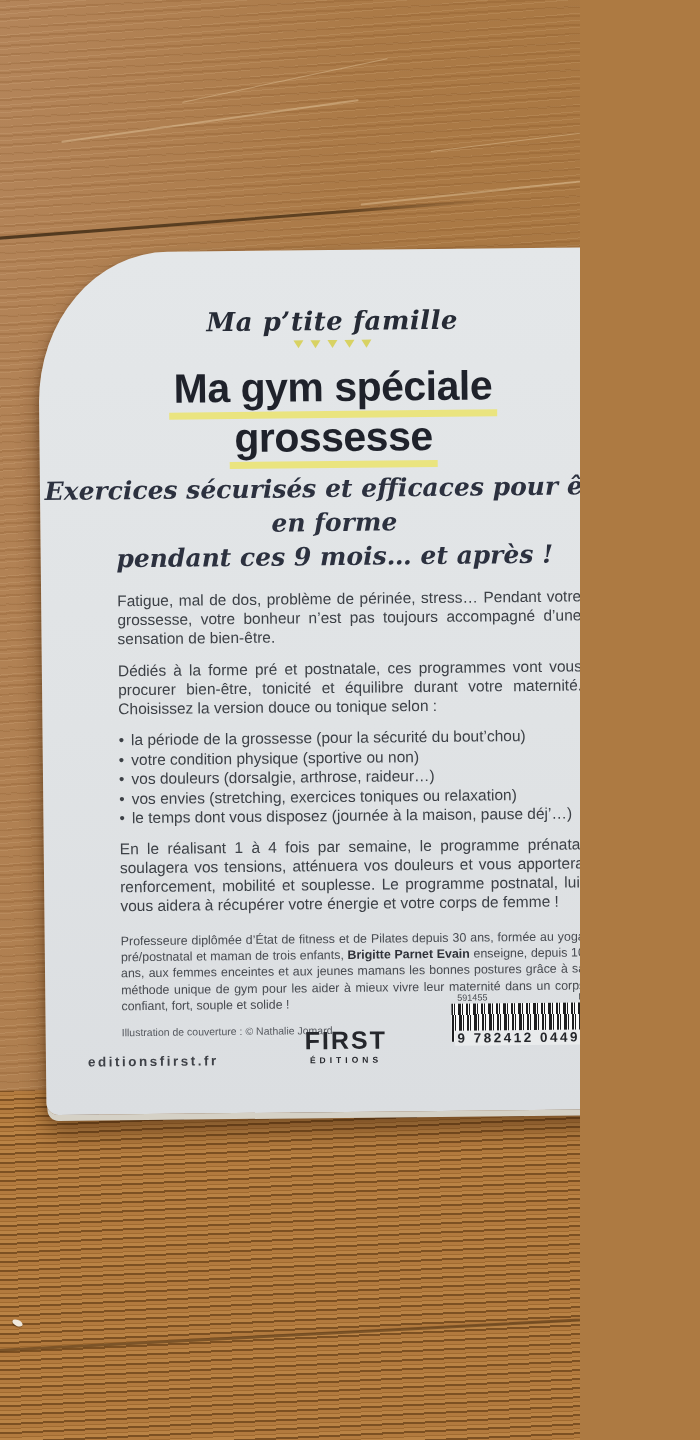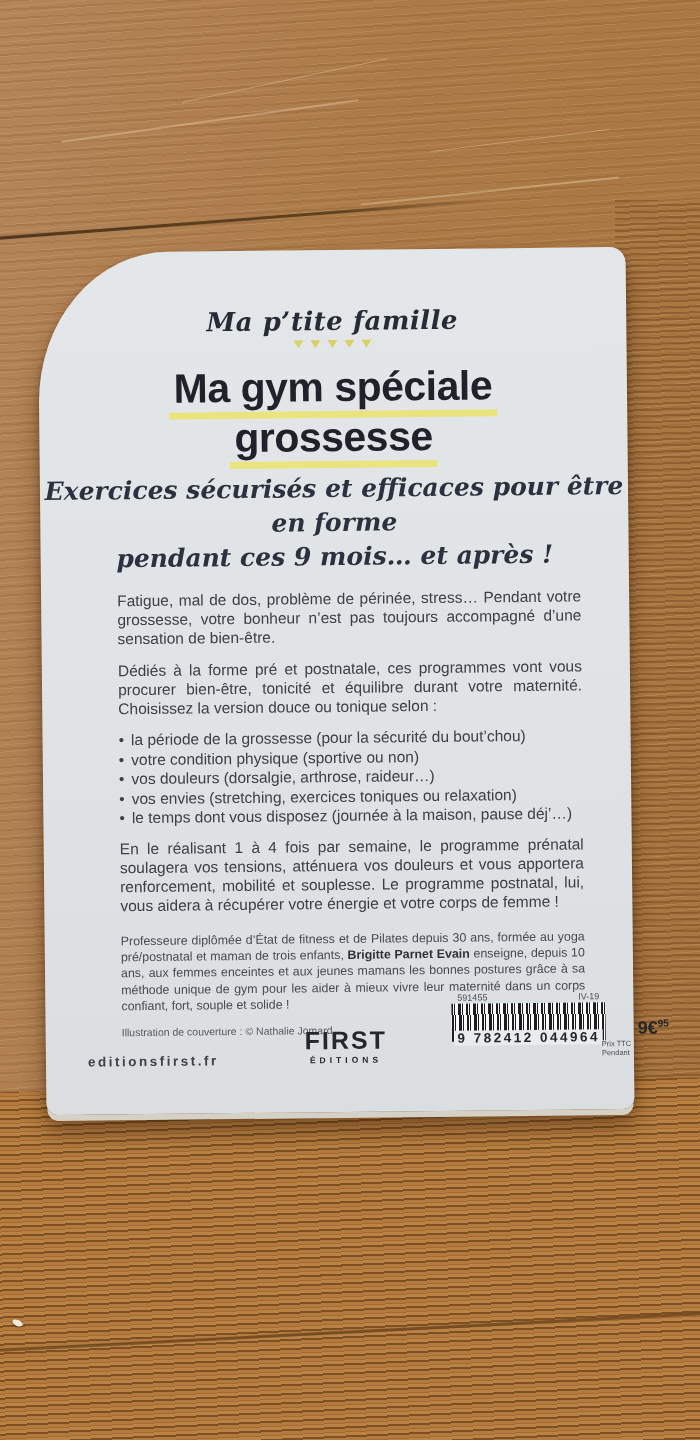--- a/index.html
+++ b/index.html
@@ -1,21 +1,21 @@
 <!DOCTYPE html>
 <html><head>
 <meta charset="utf-8">
 <style>
   html,body{margin:0;padding:0;}
   body{
     width:700px;height:1440px;overflow:hidden;
     font-family:"Liberation Sans",sans-serif;
     background:#ad7a42;
   }
-  .scene{position:relative;width:700px;height:1440px;overflow:hidden;}
+  .scene{position:relative;width:580px;height:1440px;overflow:hidden;}
 
   
   .floor{
     position:absolute;inset:0;
     background:
       repeating-linear-gradient(177deg, rgba(120,70,25,.18) 0 2px, rgba(0,0,0,0) 2px 9px),
       repeating-linear-gradient(175deg, rgba(255,230,190,.10) 0 1px, rgba(0,0,0,0) 1px 7px),
       linear-gradient(100deg,#b4855a 0%,#ab7a47 45%,#a8763f 100%);
   }
   .floor-bottom{

